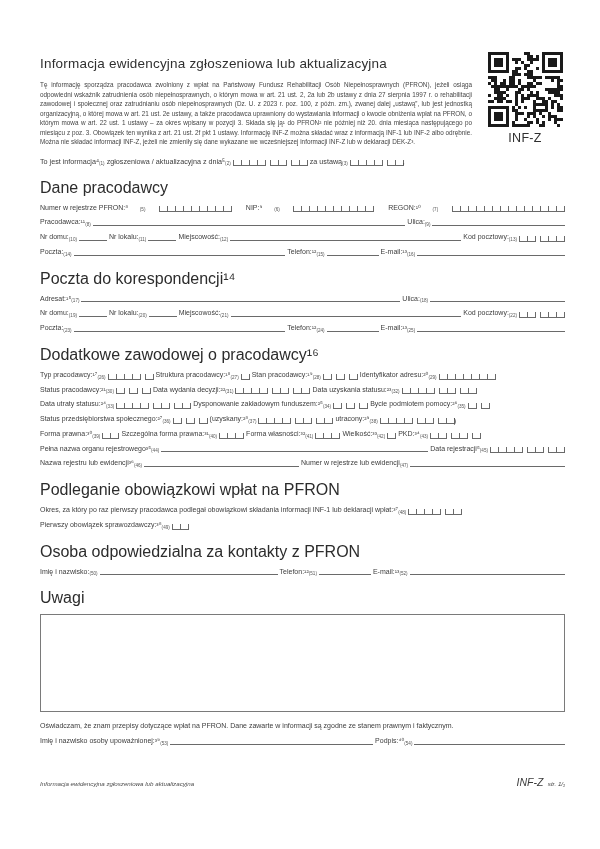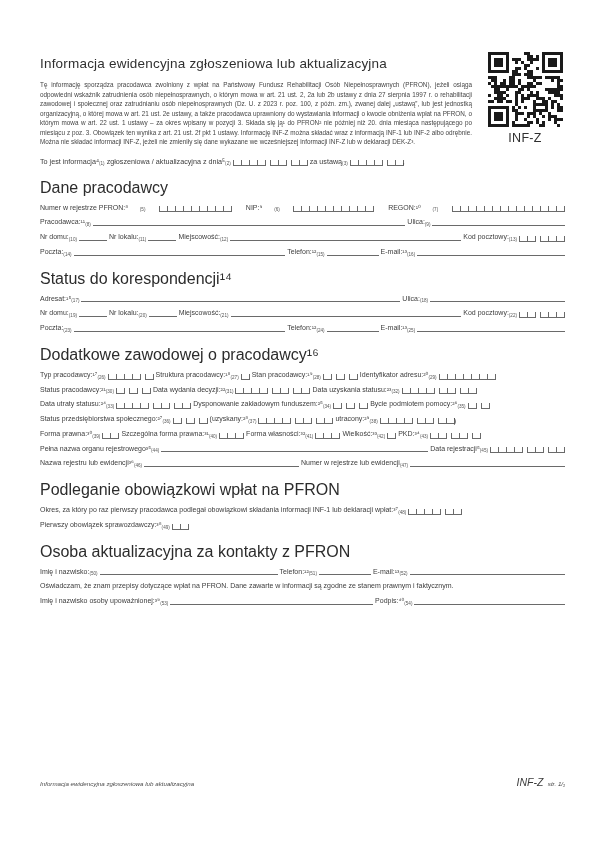--- a/index.html
+++ b/index.html
@@ -425,21 +425,21 @@
           <span class="fline" style="flex-grow: 1.5;"></span>
           <span class="lbl">Telefon:¹²</span>
           <span class="pos">(15)</span>
           <span class="fline" style="flex: 0 0 52px;"></span>
           <span class="lbl">E-mail:¹³</span>
           <span class="pos">(16)</span>
           <span class="fline" style="flex-grow: 1;"></span>
         </div>
       </div>
       <div class="sec">
-        <div class="sec-heading">Status do korespondencji¹⁴</div>
+        <div class="sec-heading">Poczta do korespondencji¹⁴</div>
         <div class="frow">
           <span class="lbl">Adresat:¹⁵</span>
           <span class="pos">(17)</span>
           <span class="fline" style="flex-grow: 2.6;"></span>
           <span class="lbl">Ulica:</span>
           <span class="pos">(18)</span>
           <span class="fline" style="flex-grow: 1;"></span>
         </div>
         <div class="frow">
           <span class="lbl">Nr domu:</span>
@@ -778,32 +778,36 @@
           <span class="pos">(49)</span>
           <span class="comb">
             <span class="comb-g">
               <i></i>
               <i></i>
             </span>
           </span>
         </div>
       </div>
       <div class="sec">
-        <div class="sec-heading">Osoba aktualizacyjna za kontakty z PFRON</div>
+        <div class="sec-heading">Osoba odpowiedzialna za kontakty z PFRON</div>
         <div class="frow">
           <span class="lbl">Imię i nazwisko:</span>
           <span class="pos">(50)</span>
           <span class="fline" style="flex-grow: 1.4;"></span>
           <span class="lbl">Telefon:¹²</span>
           <span class="pos">(51)</span>
           <span class="fline" style="flex: 0 0 52px;"></span>
           <span class="lbl">E-mail:¹³</span>
           <span class="pos">(52)</span>
           <span class="fline" style="flex-grow: 1.2;"></span>
         </div>
+      </div>
+      <div class="sec">
+        <div class="sec-heading">Uwagi</div>
+        <div class="bigbox"></div>
       </div>
       <div class="sec">
         <p class="note">Oświadczam, że znam przepisy dotyczące wpłat na PFRON. Dane zawarte w informacji są zgodne ze stanem prawnym i faktycznym.</p>
         <div class="frow">
           <span class="lbl">Imię i nazwisko osoby upoważnionej:³⁹</span>
           <span class="pos">(53)</span>
           <span class="fline" style="flex-grow: 1.4;"></span>
           <span class="lbl">Podpis:⁴⁰</span>
           <span class="pos">(54)</span>
           <span class="fline" style="flex-grow: 1;"></span>

